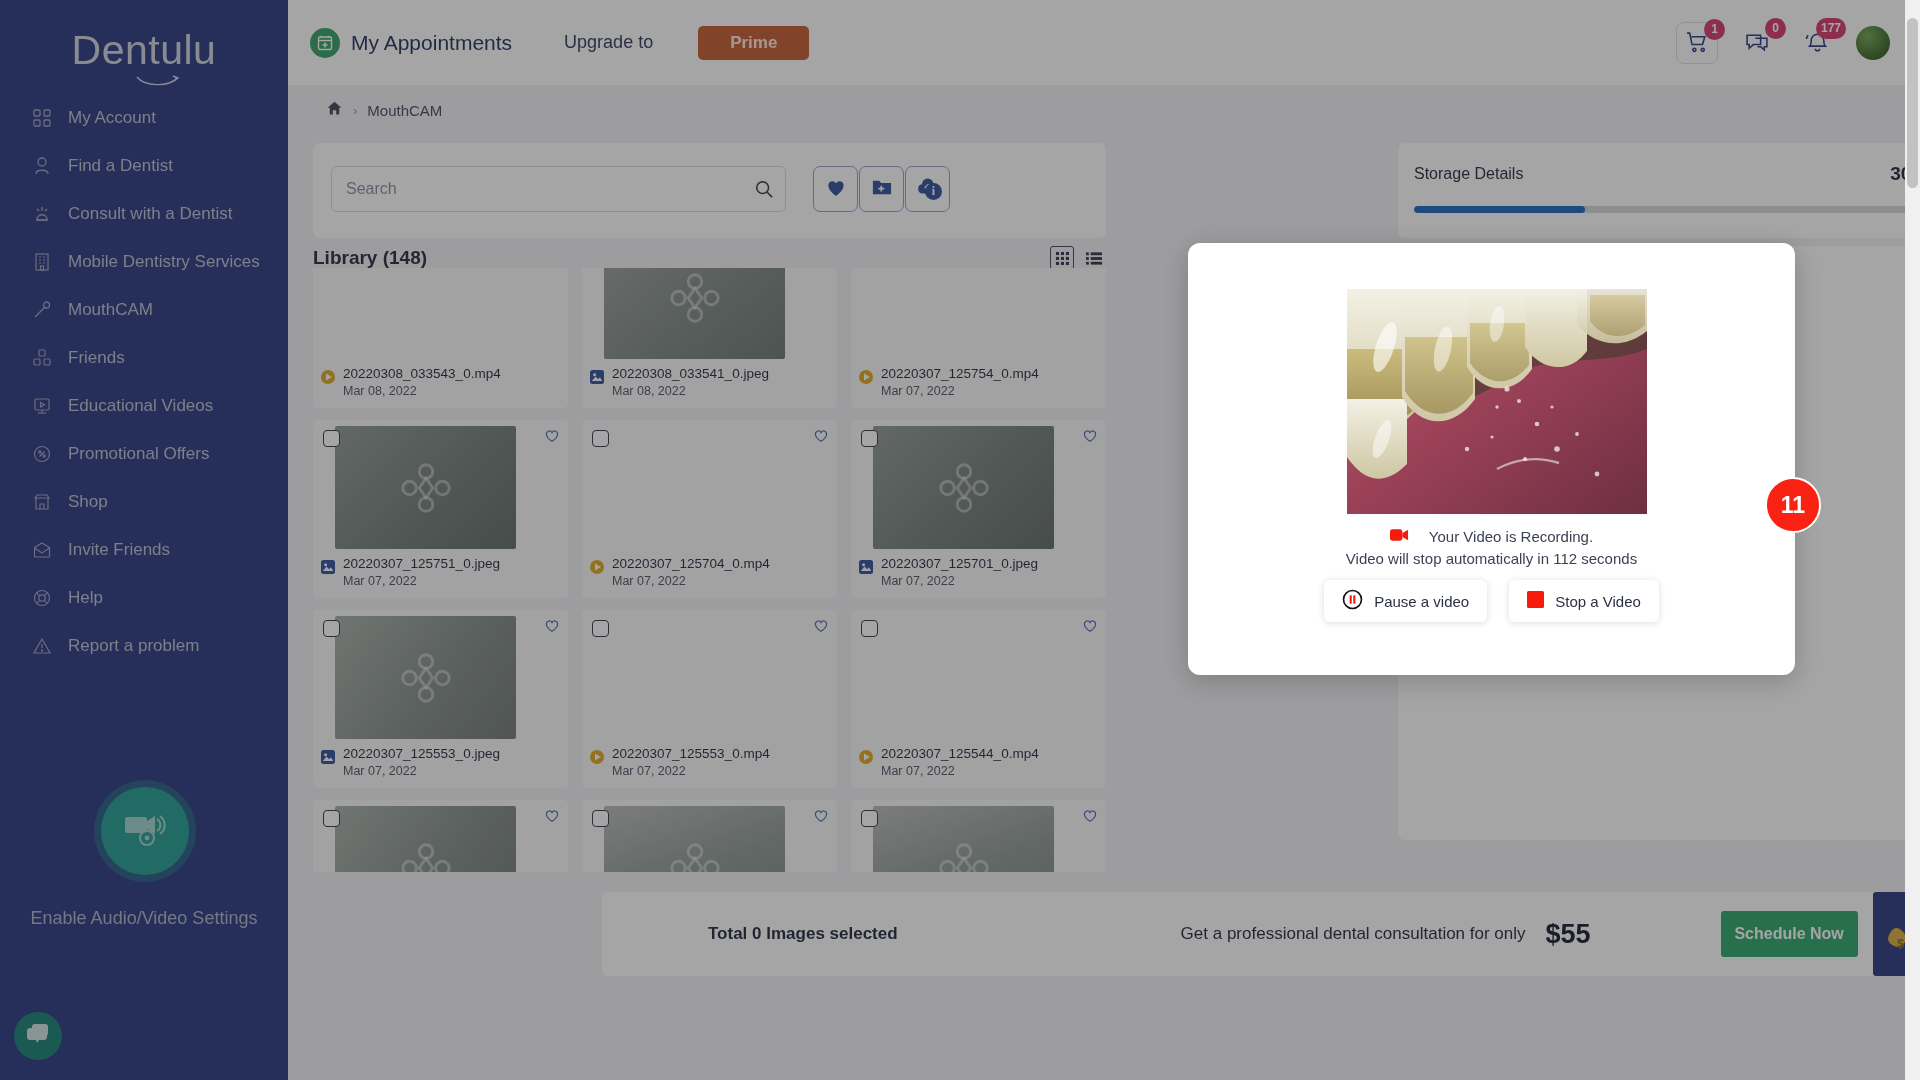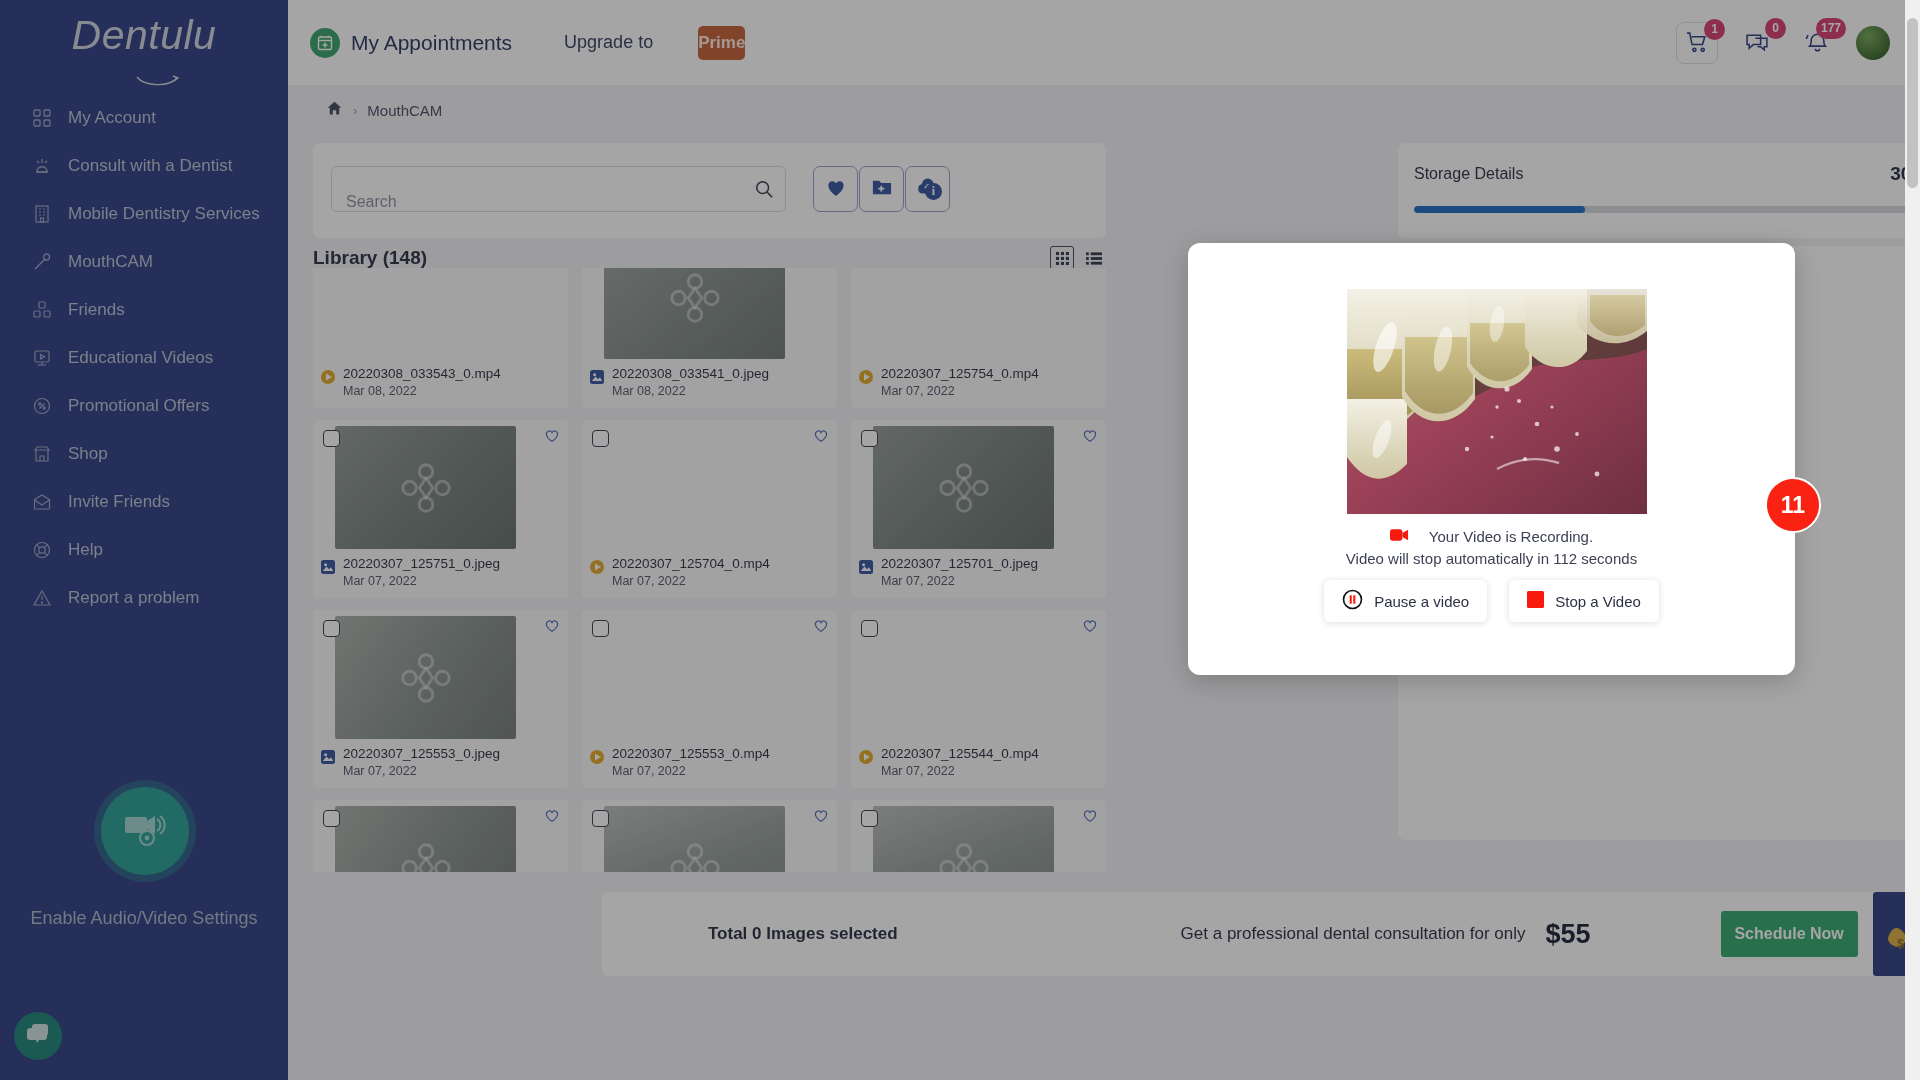--- a/index.html
+++ b/index.html
@@ -13,28 +13,27 @@
 
   
   .sidebar {
     position: absolute; left: 0; top: 0;
     width: 288px; height: 1080px;
     background: #25357d;
     overflow: hidden;
   }
   .brand {
     text-align: center;
-    padding-top: 12px;
+    padding-top: 27px;
     color: #cfd3de;
     font-size: 41px;
     font-weight: 400;
     letter-spacing: .5px;
     position: relative;
     height: 80px;
-    font-style: italic;
   }
   .brand-swoosh {
     position: absolute;
     left: 50%; transform: translateX(-50%) translateX(14px);
     top: 52px;
   }
   .nav { margin-top: 14px; }
   .nav-item {
     display: flex; align-items: center;
     height: 48px;
@@ -107,21 +106,21 @@
     background: #2f9e62;
     display: flex; align-items: center; justify-content: center;
   }
   .appt-text { font-size: 21px; color: #1d2a57; }
   .upgrade-text { font-size: 18px; color: #2c3557; margin-left: 20px; }
   .prime-btn {
     margin-left: 13px;
     background: #c1582e;
     color: #ffe9df;
     font-size: 17px; font-weight: 700;
-    padding: 7px 0;
+    padding: 7px 32px;
     border-radius: 5px;
     border: none;
     cursor: pointer;
   }
   .top-right {
     position: absolute; right: 30px; top: 0;
     height: 85px;
     display: flex; align-items: center; gap: 18px;
   }
   .icon-btn {
@@ -162,21 +161,21 @@
     left: 25px; top: 143px;
     width: 793px; height: 95px;
     background: #ffffff;
     border-radius: 7px;
   }
   .search-wrap {
     position: absolute; left: 18px; top: 23px;
     width: 455px; height: 46px;
     border: 1px solid #d7dae4;
     border-radius: 6px;
-    display: flex; align-items: flex-end;
+    display: flex; align-items: center;
     background: #fff;
   }
   .search-wrap input {
     border: none; outline: none;
     flex: 1;
     font-size: 16px;
     padding: 0 14px;
     color: #3d4256;
     background: transparent;
     font-family: "Liberation Sans", sans-serif;
@@ -444,20 +443,29 @@
       <div class="nav-item">
         <span class="nav-ico">
             <svg width="20" height="20" viewBox="0 0 20 20" fill="none" stroke="#c3c9d9" stroke-width="1.3">
               <rect x="2" y="2" width="6" height="6" rx="1"></rect>
               <rect x="12" y="2" width="6" height="6" rx="1"></rect>
               <rect x="2" y="12" width="6" height="6" rx="1"></rect>
               <rect x="12" y="12" width="6" height="6" rx="1"></rect>
             </svg>
           </span>
         <span class="nav-label">My Account</span>
+      </div>
+      <div class="nav-item">
+        <span class="nav-ico">
+            <svg width="20" height="20" viewBox="0 0 20 20" fill="none" stroke="#c3c9d9" stroke-width="1.3">
+              <circle cx="10" cy="6" r="4"></circle>
+              <path d="M4 18 C4 13, 16 13, 16 18"></path>
+            </svg>
+          </span>
+        <span class="nav-label">Find a Dentist</span>
       </div>
       <div class="nav-item">
         <span class="nav-ico">
             <svg width="20" height="20" viewBox="0 0 20 20" fill="none" stroke="#c3c9d9" stroke-width="1.3">
               <path d="M5 16 C5 9, 15 9, 15 16 Z"></path>
               <path d="M10 7 V3"></path>
               <path d="M4 16 h12"></path>
               <path d="M5 5 l2 2M15 5 l-2 2"></path>
             </svg>
           </span>

